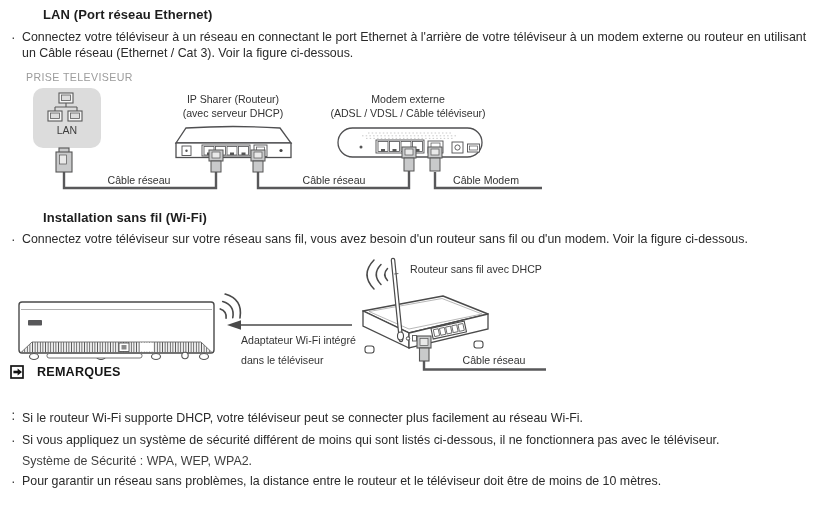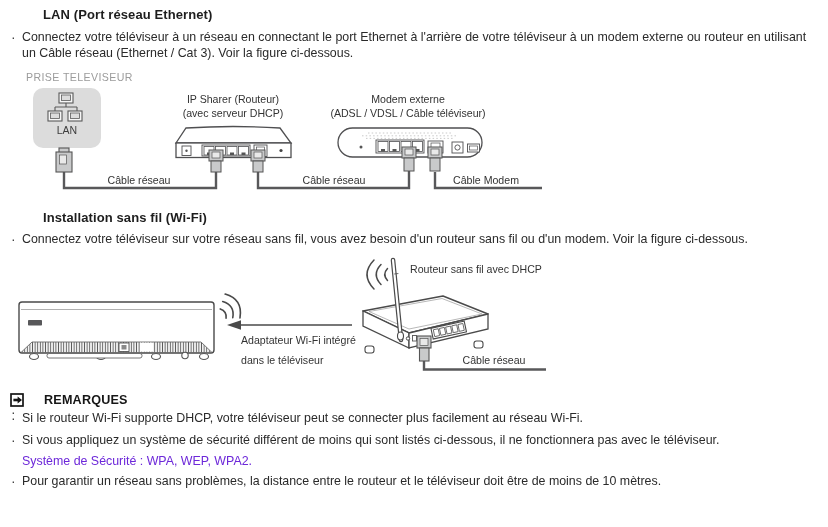--- a/index.html
+++ b/index.html
@@ -17,30 +17,30 @@
     font-size:12.4px;line-height:16px;color:#2a2a2a;
   }
   .bullet-para .dot, .note-item .dot{
     position:absolute;left:1px;top:0;font-size:14px;line-height:16px;color:#444;
   }
   .prise-label{
     position:absolute;left:10px;top:71px;font-size:10.6px;letter-spacing:0.4px;color:#9b9b9b;margin-left:16px;
   }
   .diagram-svg{position:absolute;left:0;}
   .notes-header{
-    position:absolute;left:10px;top:393px;display:flex;align-items:flex-start;gap:20px;
+    position:absolute;left:10px;top:365px;display:flex;align-items:flex-start;gap:13px;
   }
   .notes-header .nh-text{font-size:12.6px;font-weight:bold;color:#161616;letter-spacing:0.2px;}
   .notes-list{position:absolute;left:10px;top:404px;width:818px;}
   .note-item{
     position:relative;padding-left:12px;box-sizing:border-box;
     font-size:12.4px;line-height:16px;color:#2a2a2a;width:818px;
   }
   .note-item + .note-item{margin-top:6px;}
-  .note-sub{margin-top:5px;padding-left:12px;font-size:12.4px;line-height:16px;color:#6d28d9;}
+  .note-sub{margin-top:5px;padding-left:12px;font-size:12.4px;line-height:16px;color:#404040;}
   .note-item.tight{margin-top:4px;}
   svg text{font-family:"Liberation Sans", sans-serif;}
   .svg-label{font-size:10.6px;fill:#333;}
   .svg-label-gray{font-size:10.5px;fill:#3d3d3d;}
 </style>
 </head>
 <body>
 
 <div class="stage">
 

